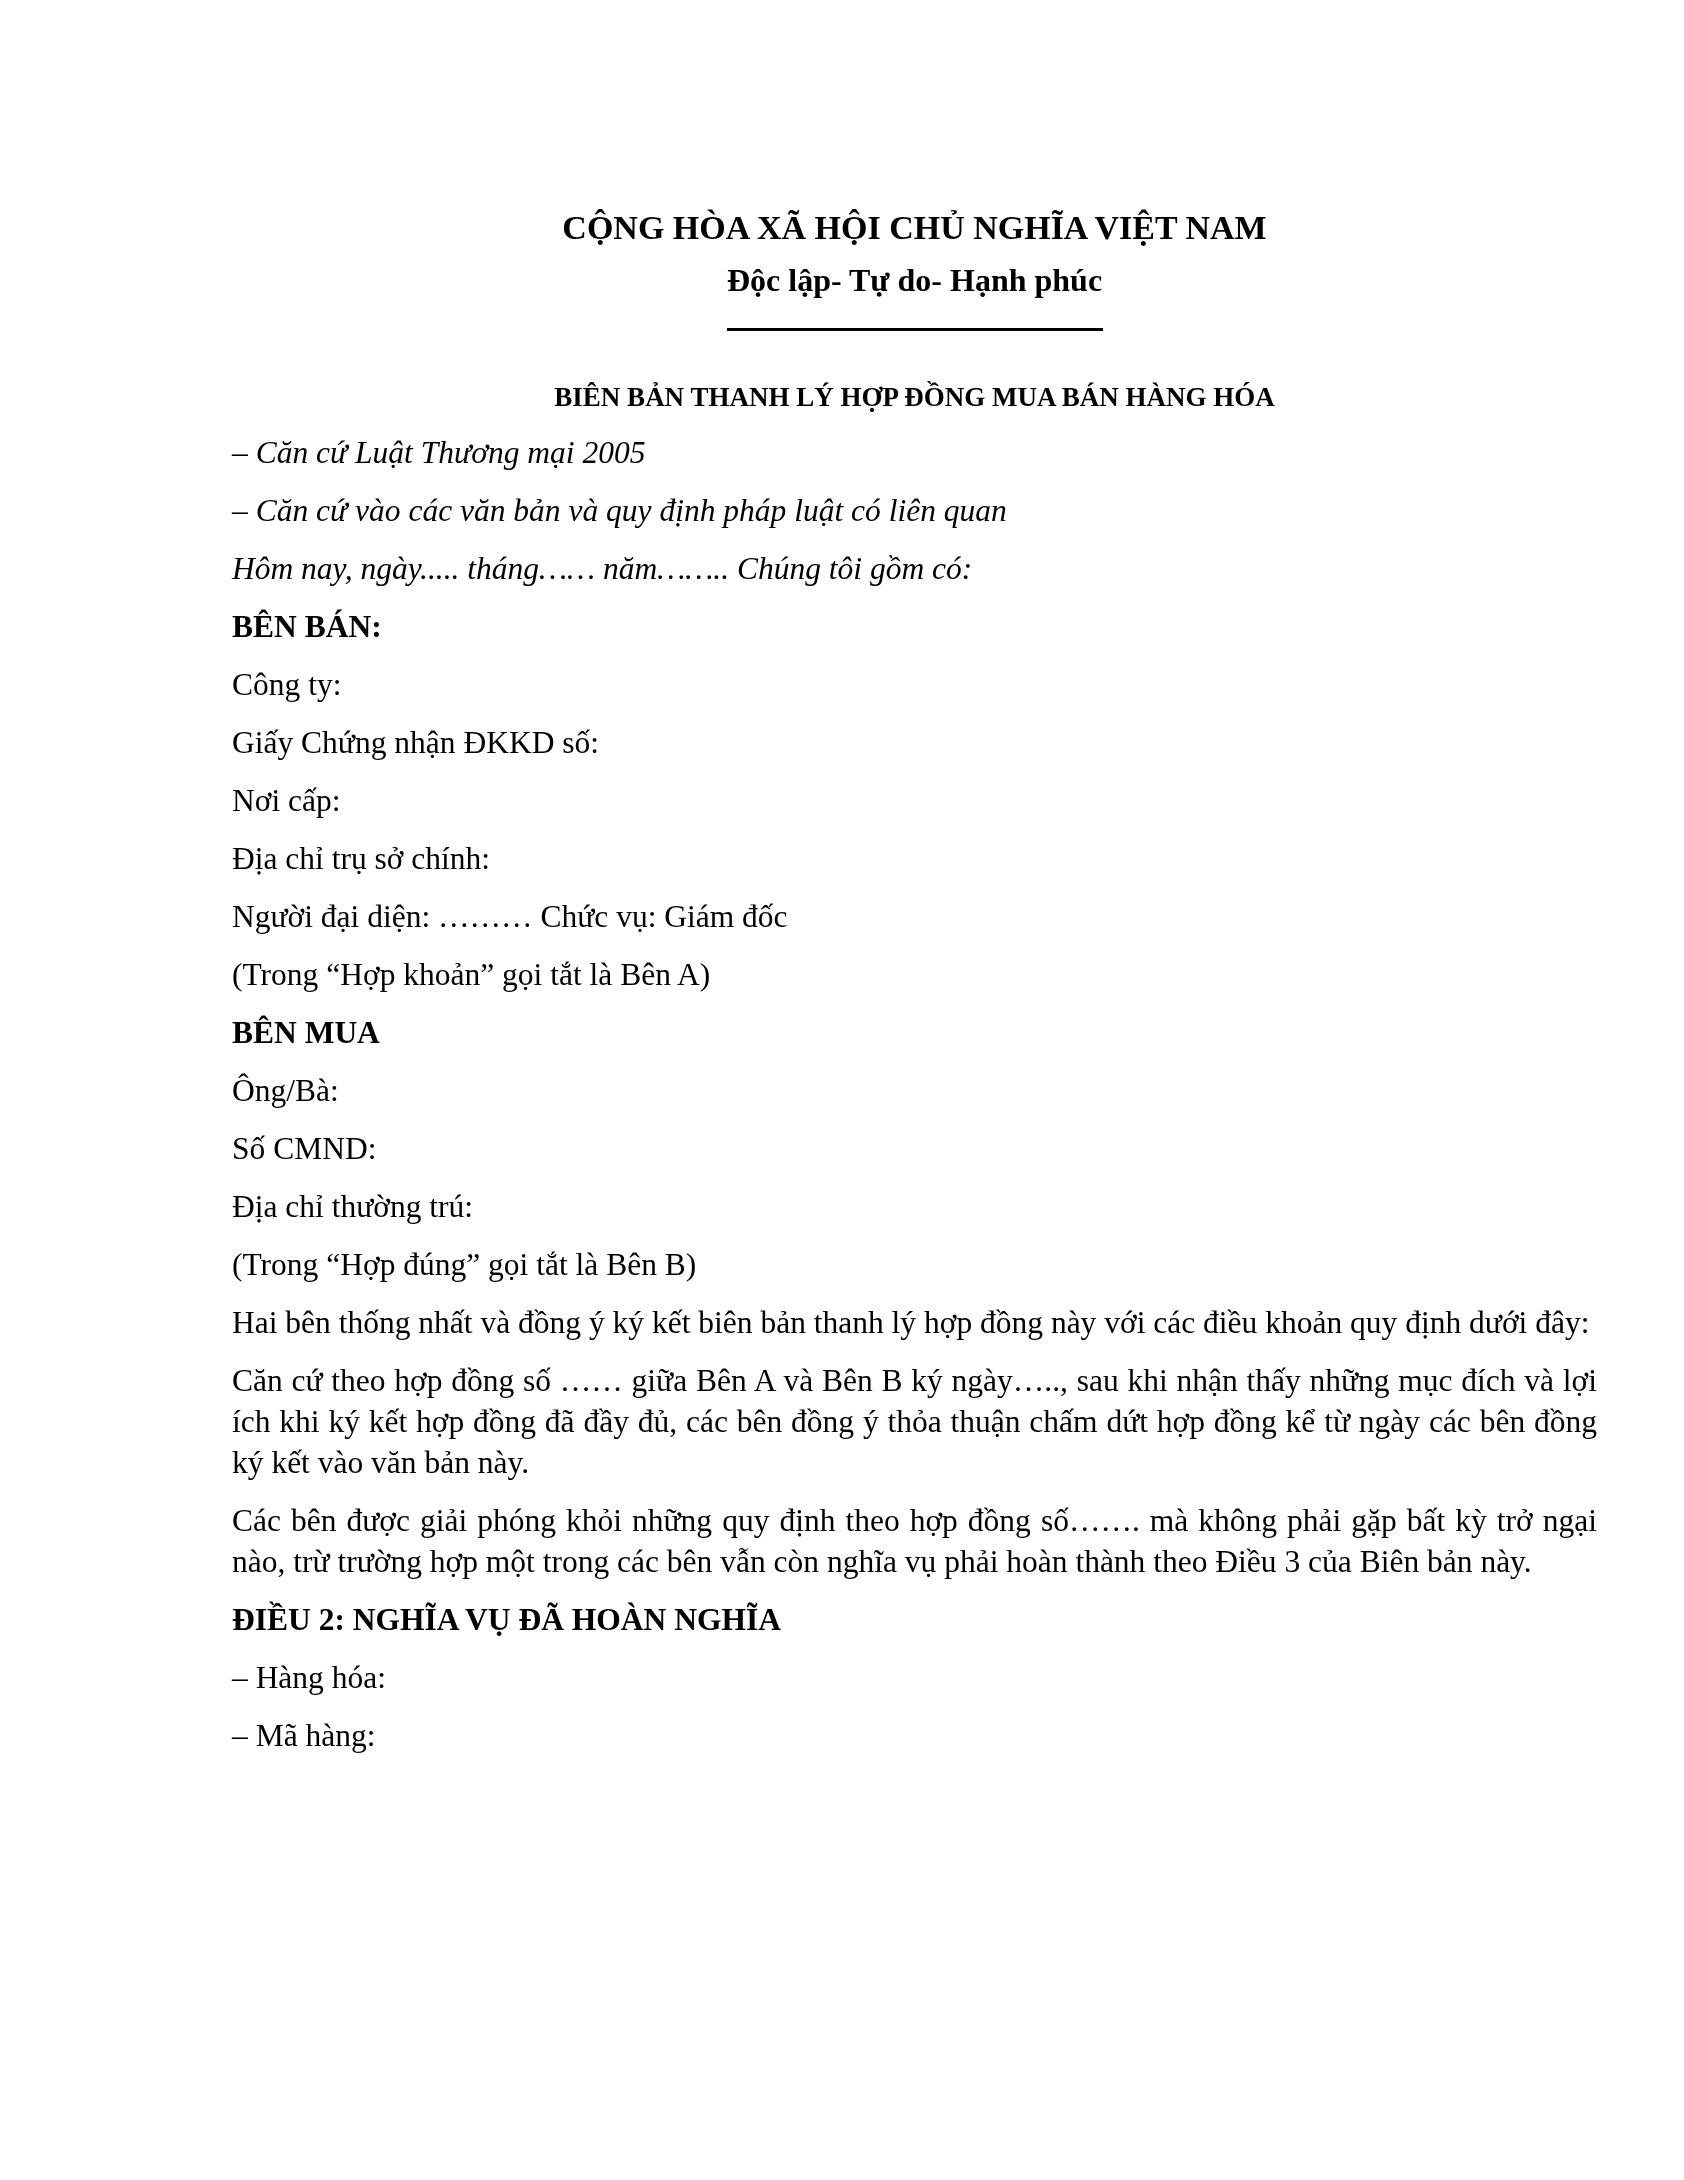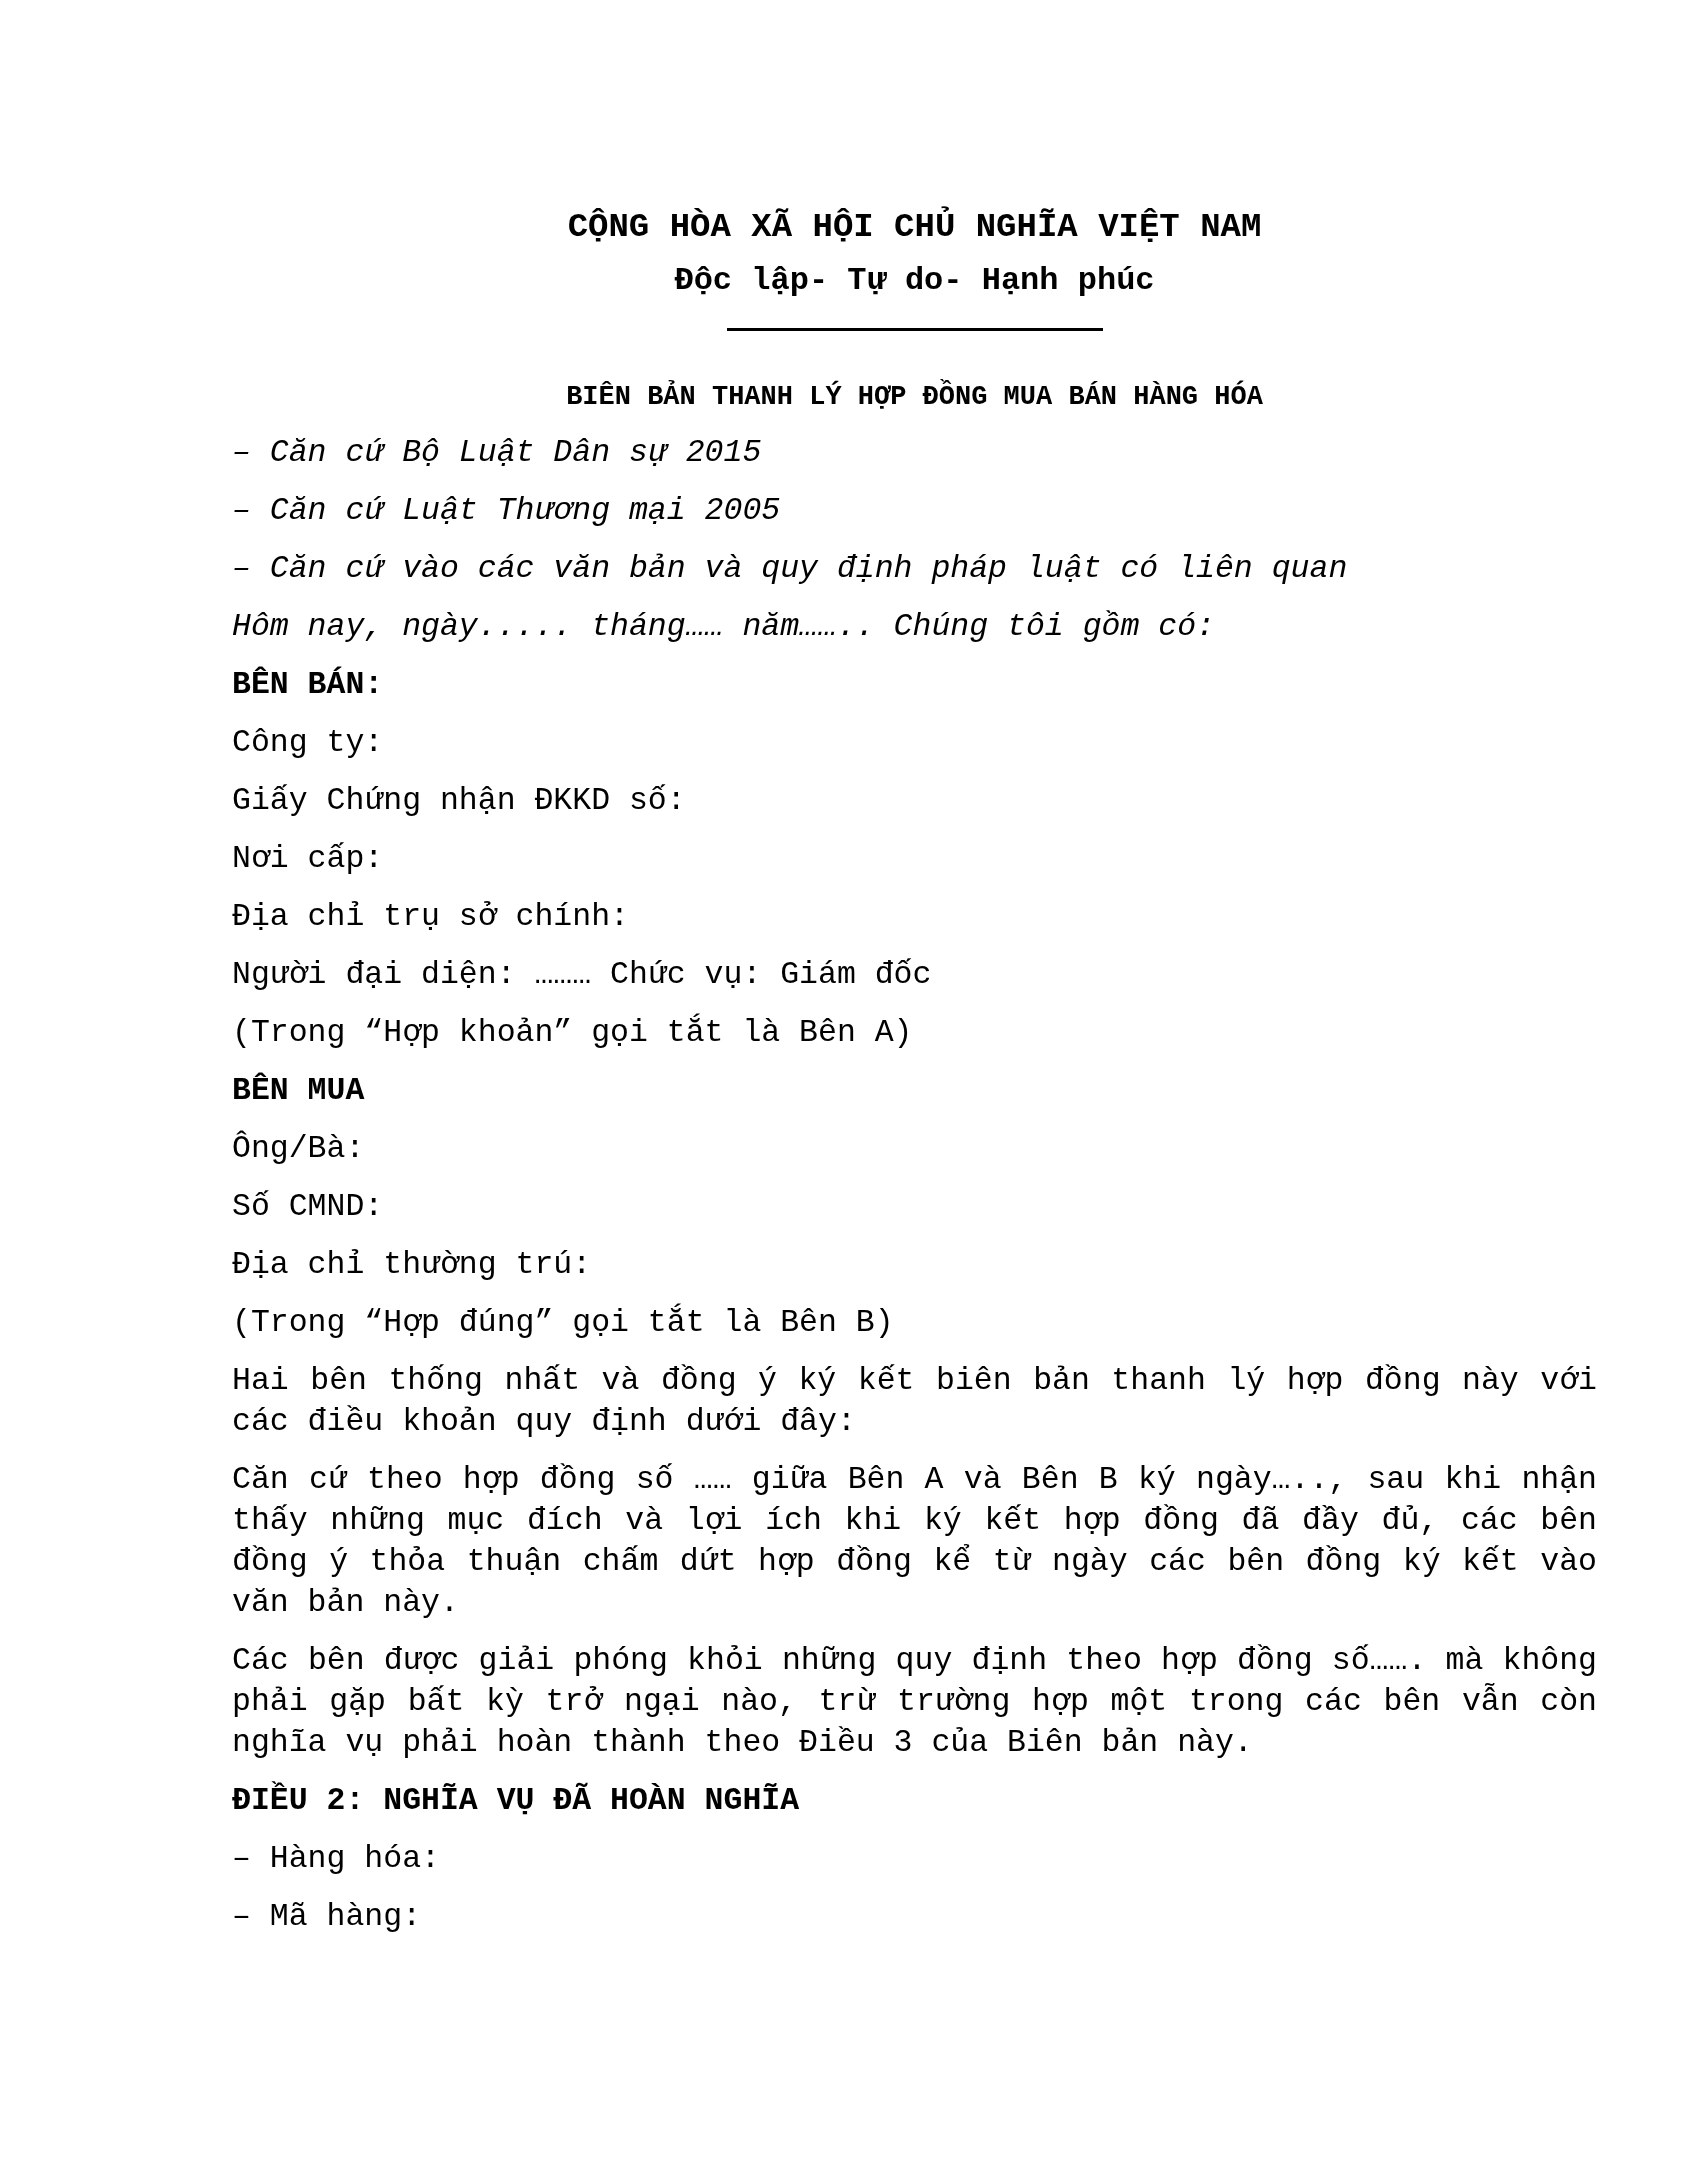--- a/index.html
+++ b/index.html
@@ -7,21 +7,21 @@
     padding: 0;
     background: #ffffff;
   }
   .page {
     position: relative;
     width: 1685px;
     height: 1968px;
     background: #ffffff;
     box-sizing: border-box;
     padding: 206px 88px 0 232px;
-    font-family: Liberation Mono, monospace;
+    font-family: Liberation Serif, serif;
     font-size: 31.5px;
     color: #000000;
     overflow: hidden;
   }
   .page p {
     margin: 0 0 17px 0;
     line-height: 41px;
     text-align: justify;
   }
   .italic { font-style: italic; }
@@ -67,21 +67,20 @@
 <div class="page">
 
   <div class="national-title">CỘNG HÒA XÃ HỘI CHỦ NGHĨA VIỆT NAM</div>
 
   <div class="motto">Độc lập- Tự do- Hạnh phúc</div>
 
   <div class="header-divider"></div>
 
   <div class="doc-title">BIÊN BẢN THANH LÝ HỢP ĐỒNG MUA BÁN HÀNG HÓA</div>
 
-  <p class="italic">– Căn cứ Bộ Luật Dân sự 2015</p>
   <p class="italic">– Căn cứ Luật Thương mại 2005</p>
   <p class="italic">– Căn cứ vào các văn bản và quy định pháp luật có liên quan</p>
   <p class="italic">Hôm nay, ngày..... tháng…… năm…….. Chúng tôi gồm có:</p>
 
   <p class="heading">BÊN BÁN:</p>
   <p>Công ty:</p>
   <p>Giấy Chứng nhận ĐKKD số:</p>
   <p>Nơi cấp:</p>
   <p>Địa chỉ trụ sở chính:</p>
   <p>Người đại diện: ……… Chức vụ: Giám đốc</p>

